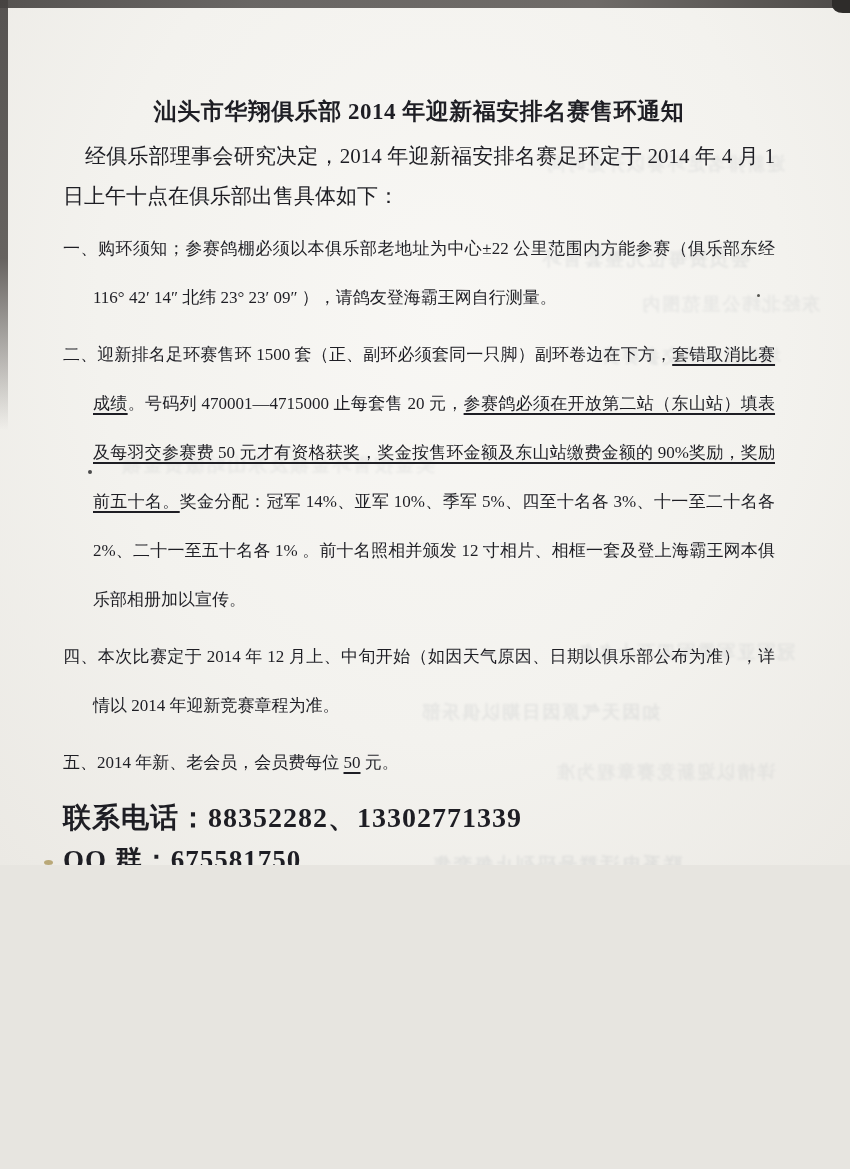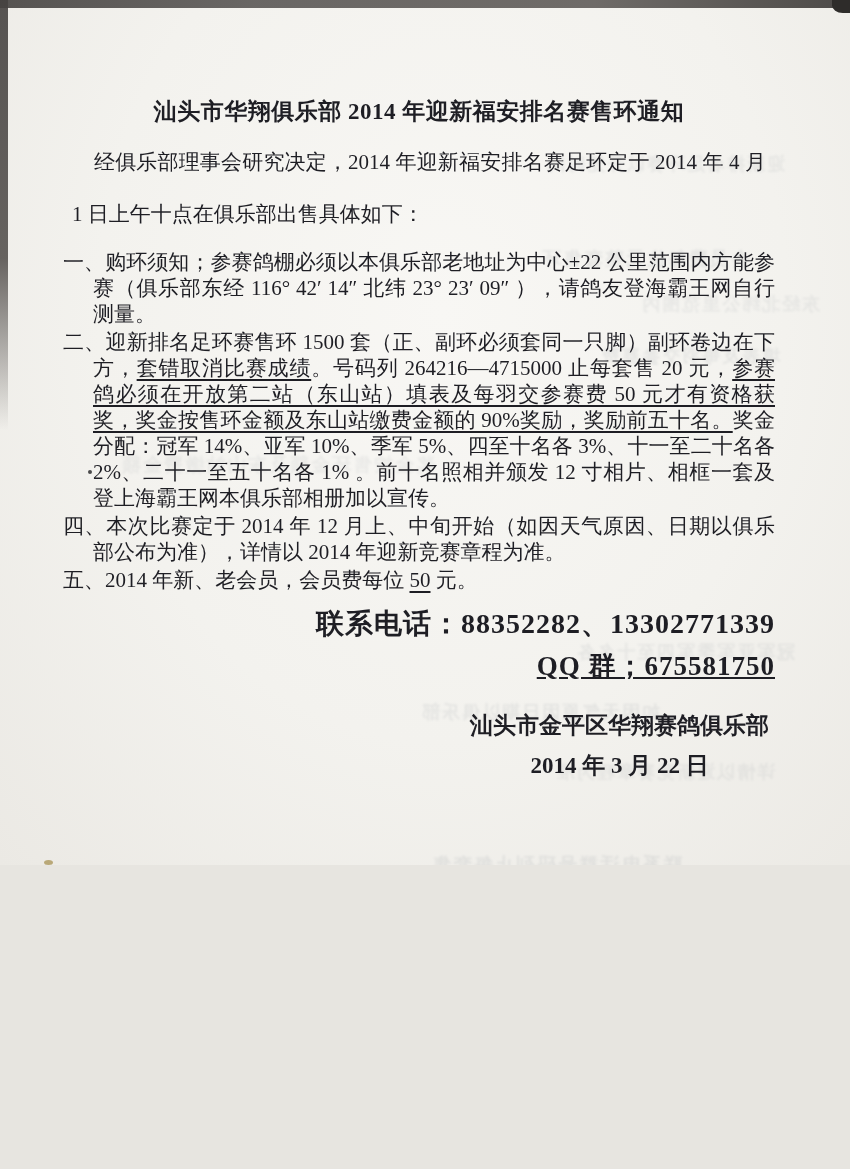--- a/index.html
+++ b/index.html
@@ -17,26 +17,26 @@
     background:linear-gradient(to bottom,#454240,#575350 60%,rgba(90,86,82,0));opacity:.9;}
   .corner-blob{position:absolute;left:832px;top:0;width:18px;height:13px;z-index:6;
     background:#2e2c2a;border-radius:0 0 0 60%;filter:blur(.4px);}
   .speck{position:absolute;border-radius:50%;z-index:5;filter:blur(.3px);}
   .bleed-layer{position:absolute;inset:0;z-index:1;pointer-events:none;}
   .bleed-line{position:absolute;transform:scaleX(-1);filter:blur(1.2px);
     color:#788089;font-weight:600;white-space:nowrap;letter-spacing:2px;}
   
   .content{position:absolute;left:63px;top:96px;width:712px;z-index:2;}
   .title{font-size:23px;font-weight:700;text-align:center;margin:0 0 9px 0;letter-spacing:.5px;}
-  .intro{font-size:21px;line-height:52px;margin:9px;text-align:justify;text-indent:22px;}
+  .intro{font-size:21px;line-height:40px;margin:0;text-align:justify;text-indent:22px;}
   .items{margin-top:2px;}
-  .item{font-size:21px;line-height:26px;text-align:justify;
-    padding-left:30px;text-indent:-30px;margin-top:2px;}
+  .item{font-size:17px;line-height:49px;text-align:justify;
+    padding-left:30px;text-indent:-30px;margin-top:8px;}
   .item u, .item-u{text-decoration:underline;text-decoration-thickness:1.6px;text-underline-offset:4px;}
-  .contact{margin-top:12px;font-weight:700;letter-spacing:1px;text-align:right;}
+  .contact{margin-top:12px;font-weight:700;letter-spacing:1px;}
   .contact-phone{font-size:28px;}
   .contact-qq{font-size:27px;margin-top:5px;text-decoration:underline;}
   .signature{margin-top:22px;width:max-content;margin-left:auto;margin-right:6px;
     text-align:center;font-weight:700;font-size:23px;line-height:40px;}
   
   .stamp{position:absolute;left:538px;top:900px;width:158px;height:158px;z-index:3;
     opacity:.62;mix-blend-mode:multiply;filter:blur(.4px);}
   
   .sitemark{position:absolute;left:578px;top:1076px;z-index:3;display:flex;align-items:center;opacity:.93;flex-direction:column;}
   .sitemark-text{margin-left:4px;}
@@ -70,21 +70,21 @@
       <div class="speck" style="left: 306px; top: 957px; width: 5px; height: 4px; background: rgb(58, 58, 58);"></div>
       <div class="speck" style="left: 44px; top: 860px; width: 9px; height: 5px; background: rgb(185, 168, 120);"></div>
       <div class="speck" style="left: 418px; top: 1100px; width: 3px; height: 3px; background: rgb(119, 119, 114);"></div>
     </div>
 
   <div class="content">
     <h1 class="title">汕头市华翔俱乐部 2014 年迎新福安排名赛售环通知</h1>
     <p class="intro">经俱乐部理事会研究决定，2014 年迎新福安排名赛足环定于 2014 年 4 月 1 日上午十点在俱乐部出售具体如下：</p>
     <div class="items">
         <div class="item"><span>一、</span><span>购环须知；参赛鸽棚必须以本俱乐部老地址为中心±22 公里范围内方能参赛（俱乐部东经 116° 42′ 14″ 北纬 23° 23′ 09″ ），请鸽友登海霸王网自行测量。</span></div>
-        <div class="item"><span>二、</span><span>迎新排名足环赛售环 1500 套（正、副环必须套同一只脚）副环卷边在下方，</span><u>套错取消比赛成绩</u><span>。号码列 264216—4715000 止每套售 20 元，</span><u>参赛鸽必须在开放第二站（东山站）填表及每羽交参赛费 50 元才有资格获奖，奖金按售环金额及东山站缴费金额的 90%奖励，奖励前五十名。</u><span>奖金分配：冠军 14%、亚军 10%、季军 5%、四至十名各 3%、十一至二十名各 2%、二十一至五十名各 1% 。前十名照相并颁发 12 寸相片、相框一套及登上海霸王网本俱乐部相册加以宣传。</span></div>
+        <div class="item"><span>二、</span><span>迎新排名足环赛售环 1500 套（正、副环必须套同一只脚）副环卷边在下方，</span><u>套错取消比赛成绩</u><span>。号码列 470001—4715000 止每套售 20 元，</span><u>参赛鸽必须在开放第二站（东山站）填表及每羽交参赛费 50 元才有资格获奖，奖金按售环金额及东山站缴费金额的 90%奖励，奖励前五十名。</u><span>奖金分配：冠军 14%、亚军 10%、季军 5%、四至十名各 3%、十一至二十名各 2%、二十一至五十名各 1% 。前十名照相并颁发 12 寸相片、相框一套及登上海霸王网本俱乐部相册加以宣传。</span></div>
         <div class="item"><span>四、</span><span>本次比赛定于 2014 年 12 月上、中旬开始（如因天气原因、日期以俱乐部公布为准），详情以 2014 年迎新竞赛章程为准。</span></div>
         <div class="item"><span>五、</span><span>2014 年新、老会员，会员费每位 </span><u>50</u><span> 元。</span></div>
       </div>
 
     <div class="contact">
       <div class="contact-phone">联系电话：88352282、13302771339</div>
       <div class="contact-qq">QQ 群；675581750</div>
     </div>
 
     <div class="signature">

